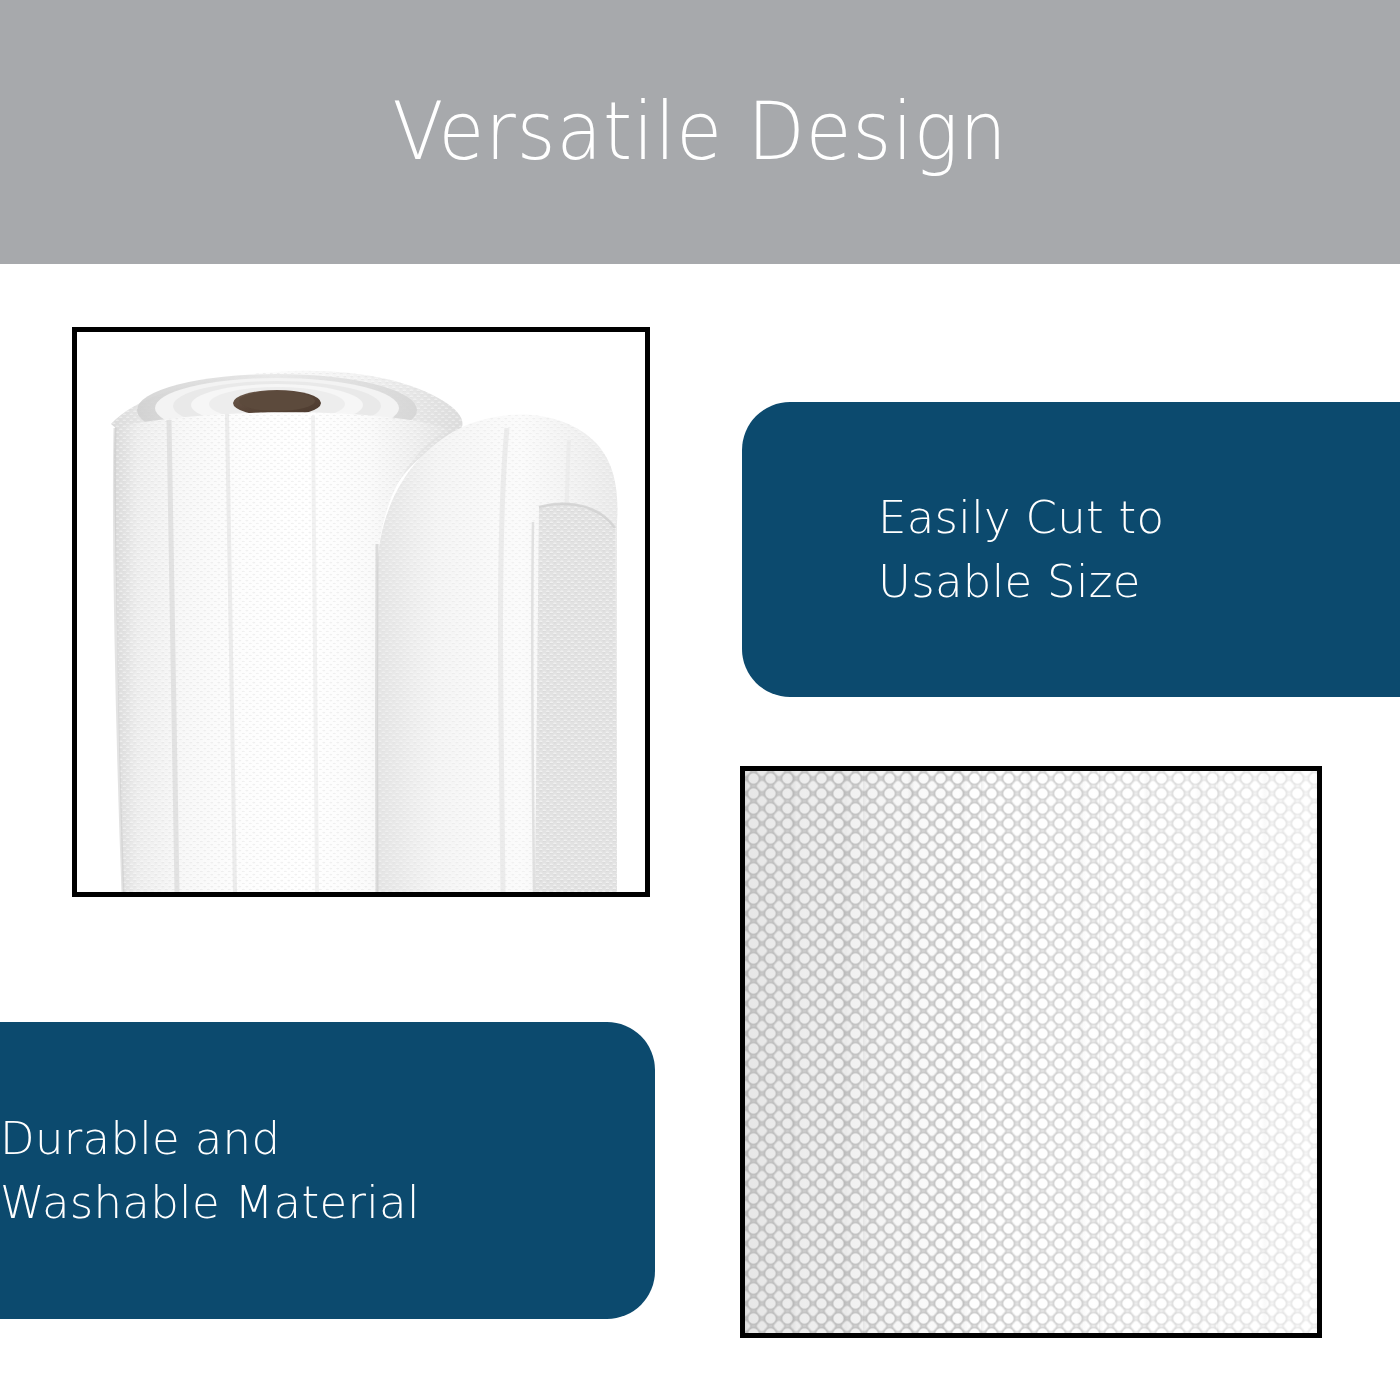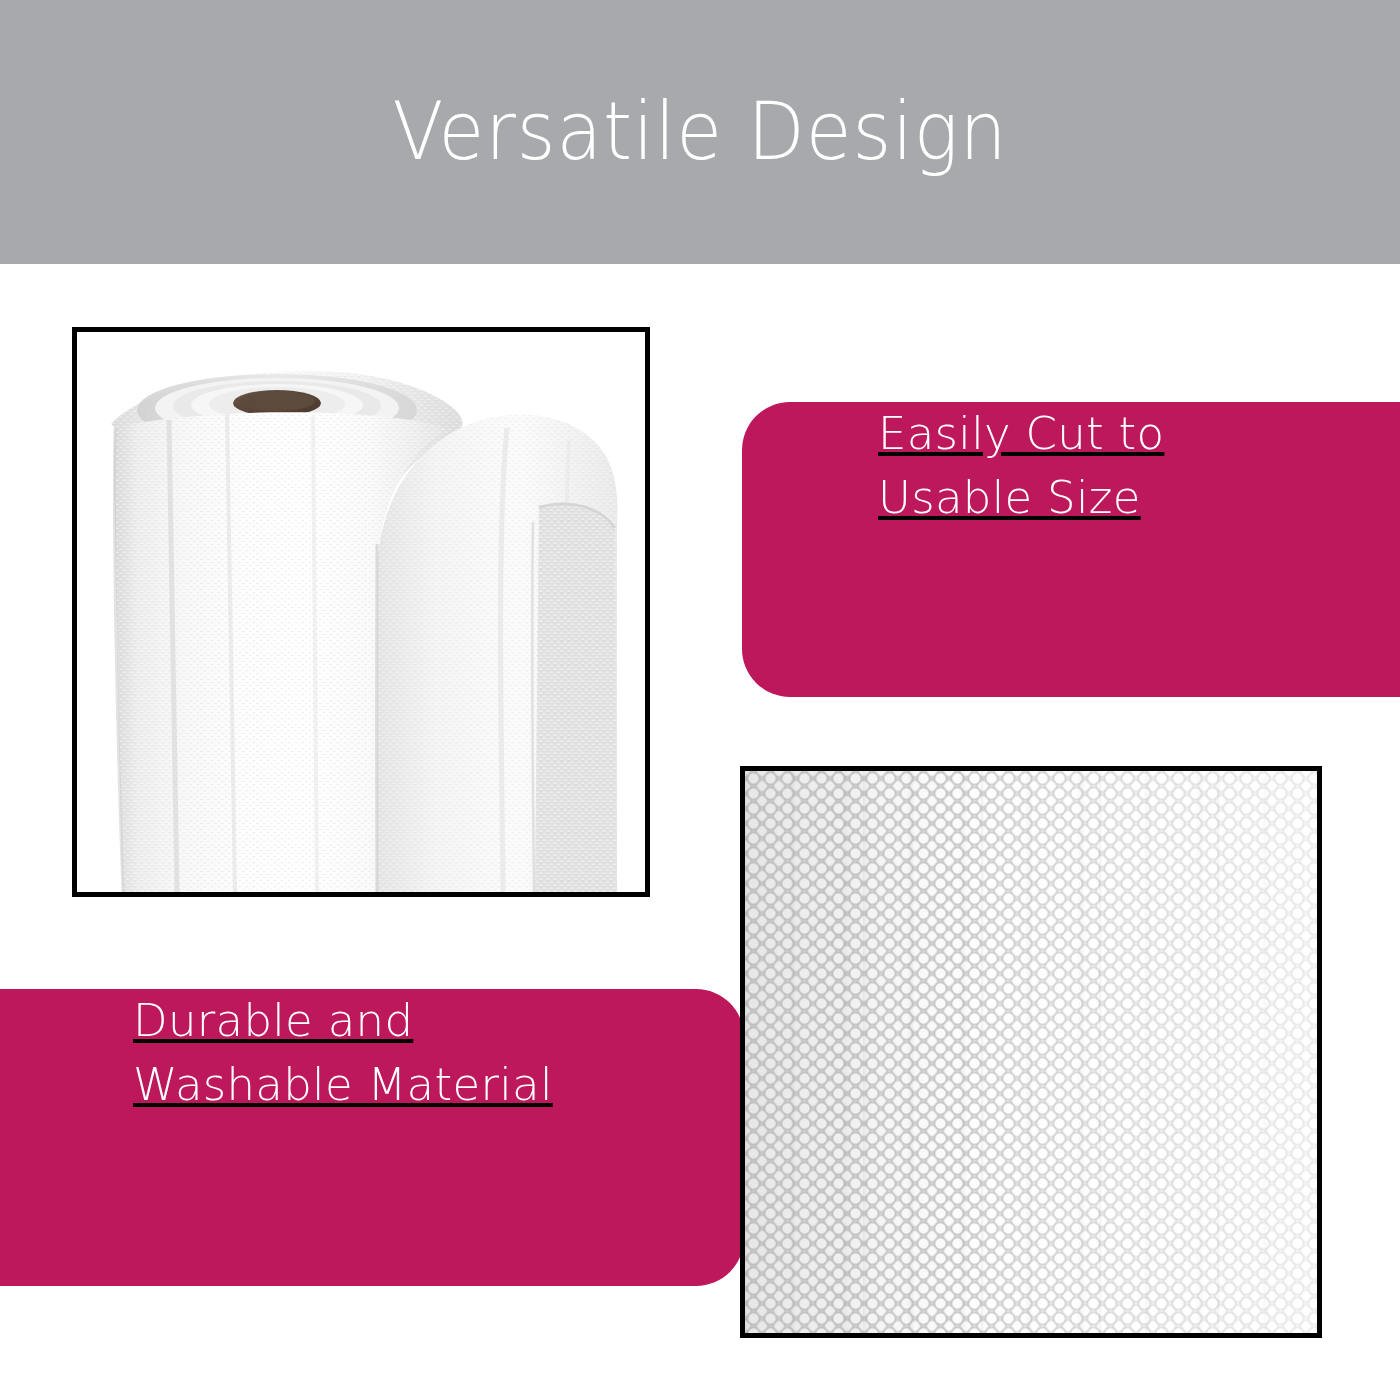--- a/index.html
+++ b/index.html
@@ -127,40 +127,39 @@
   }
   .texture-vignette {
     position: absolute;
     left: 0; top: 0; right: 0; bottom: 0;
     background: linear-gradient(90deg, rgba(150,150,150,0.22) 0%, rgba(255,255,255,0) 40%, rgba(255,255,255,0.35) 78%, rgba(255,255,255,0.55) 100%);
   }
 
   
   .callout {
     position: absolute;
-    background: #be185d;
+    background: #0c4a6e;
     display: flex;
+    align-items: center;
     box-sizing: border-box;
-    text-decoration: underline;
   }
   .callout-right {
     left: 742px;
     top: 402px;
     width: 658px;
     height: 295px;
     border-radius: 48px 0 0 48px;
     padding-left: 136px;
   }
   .callout-left {
     left: 0;
-    top: 989px;
-    width: 744px;
+    top: 1022px;
+    width: 655px;
     height: 297px;
     border-radius: 0 48px 48px 0;
-    padding-left: 133px;
   }
   .callout-text {
     color: #ffffff;
     font-family: "DejaVu Sans", sans-serif;
     font-size: 45px;
     font-weight: 300;
     line-height: 64px;
     letter-spacing: 0.3px;
     white-space: pre-line;
   }

